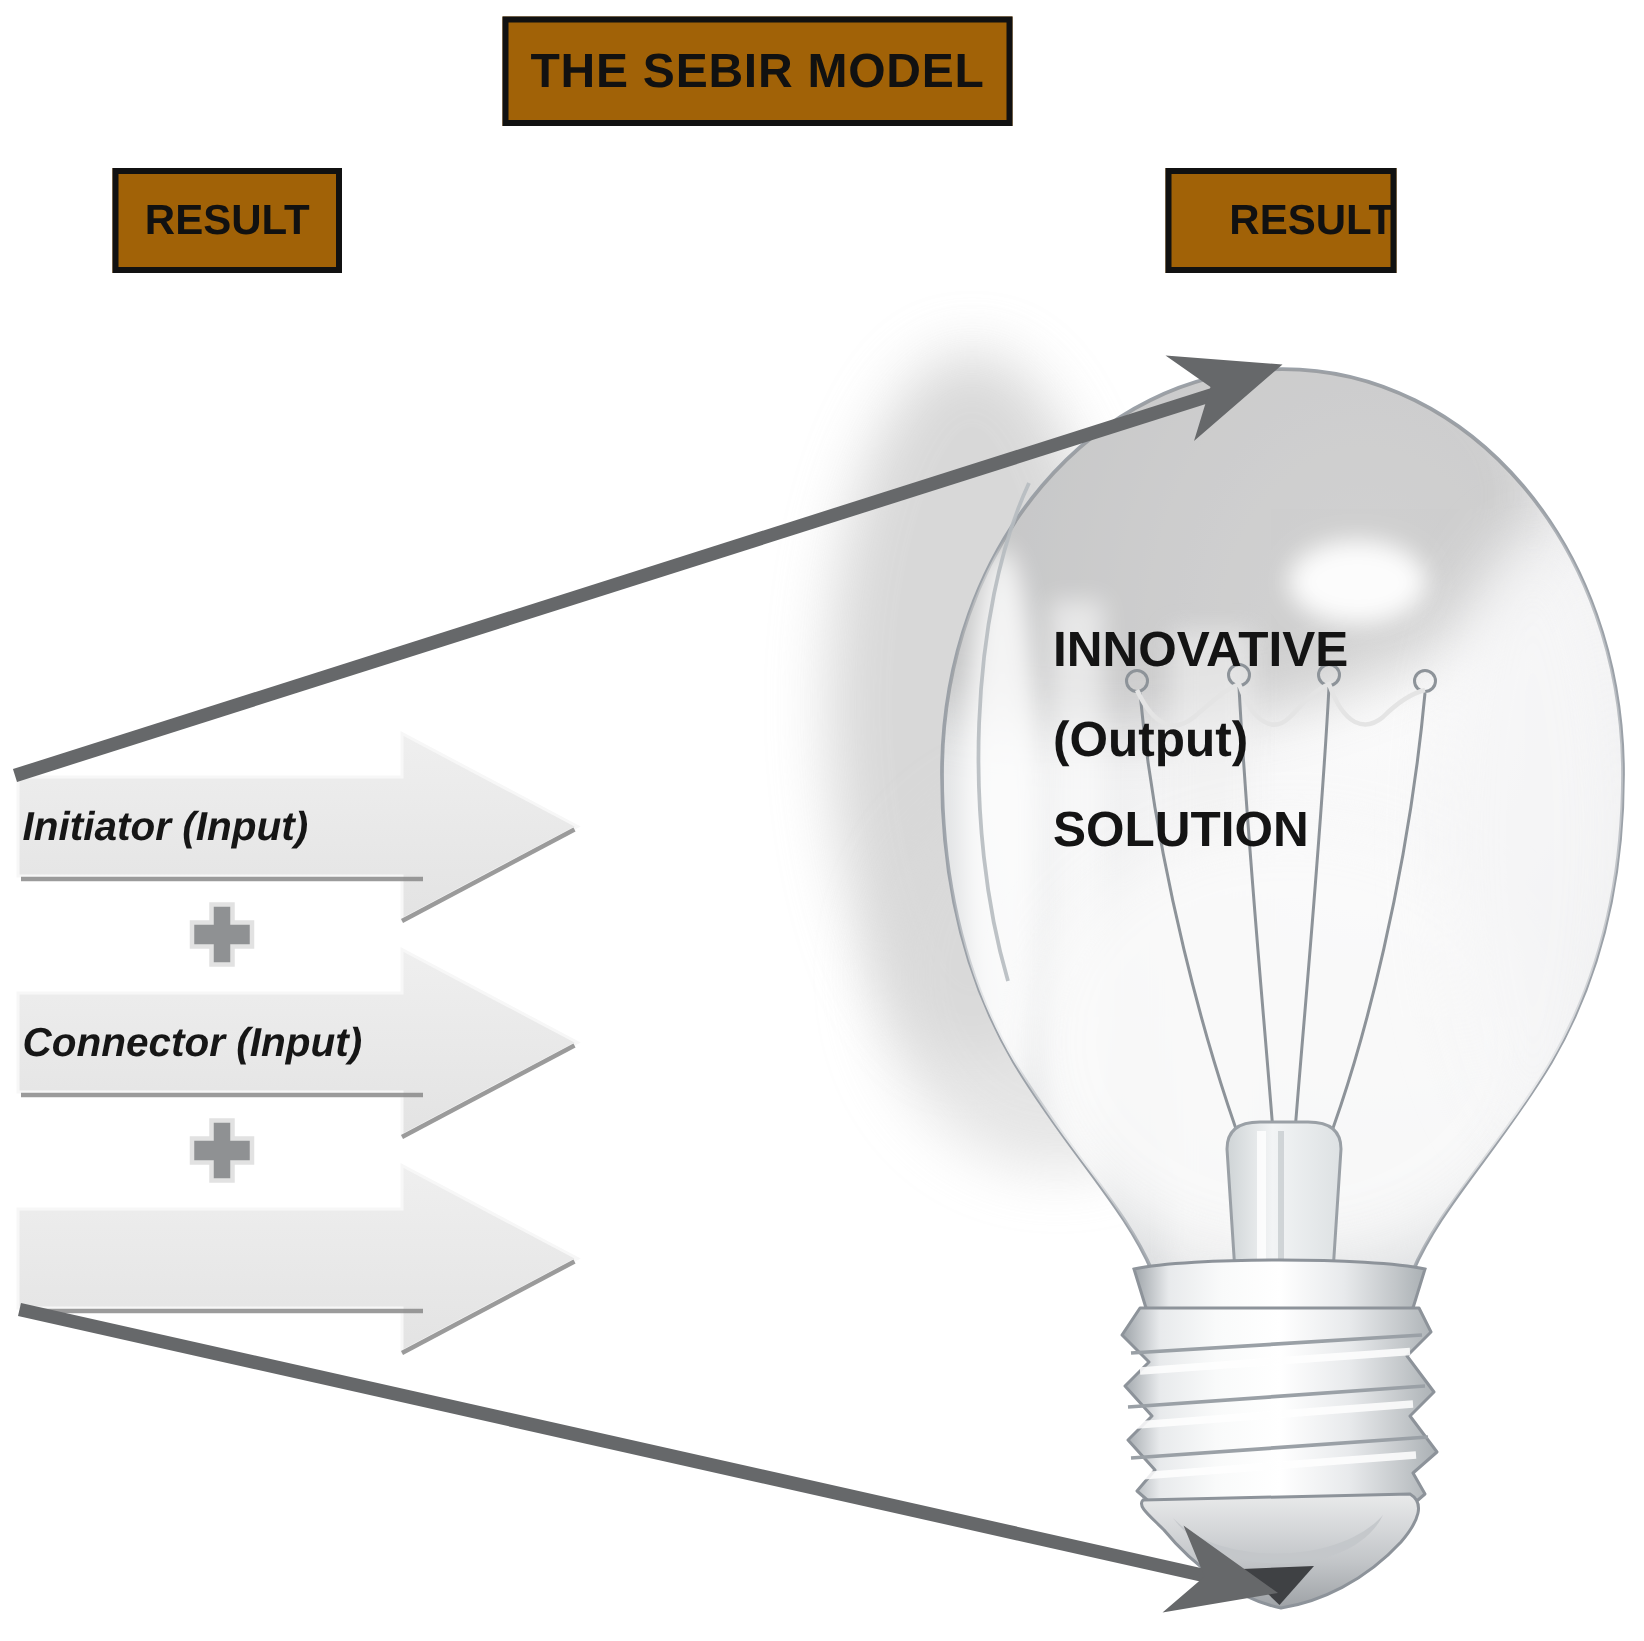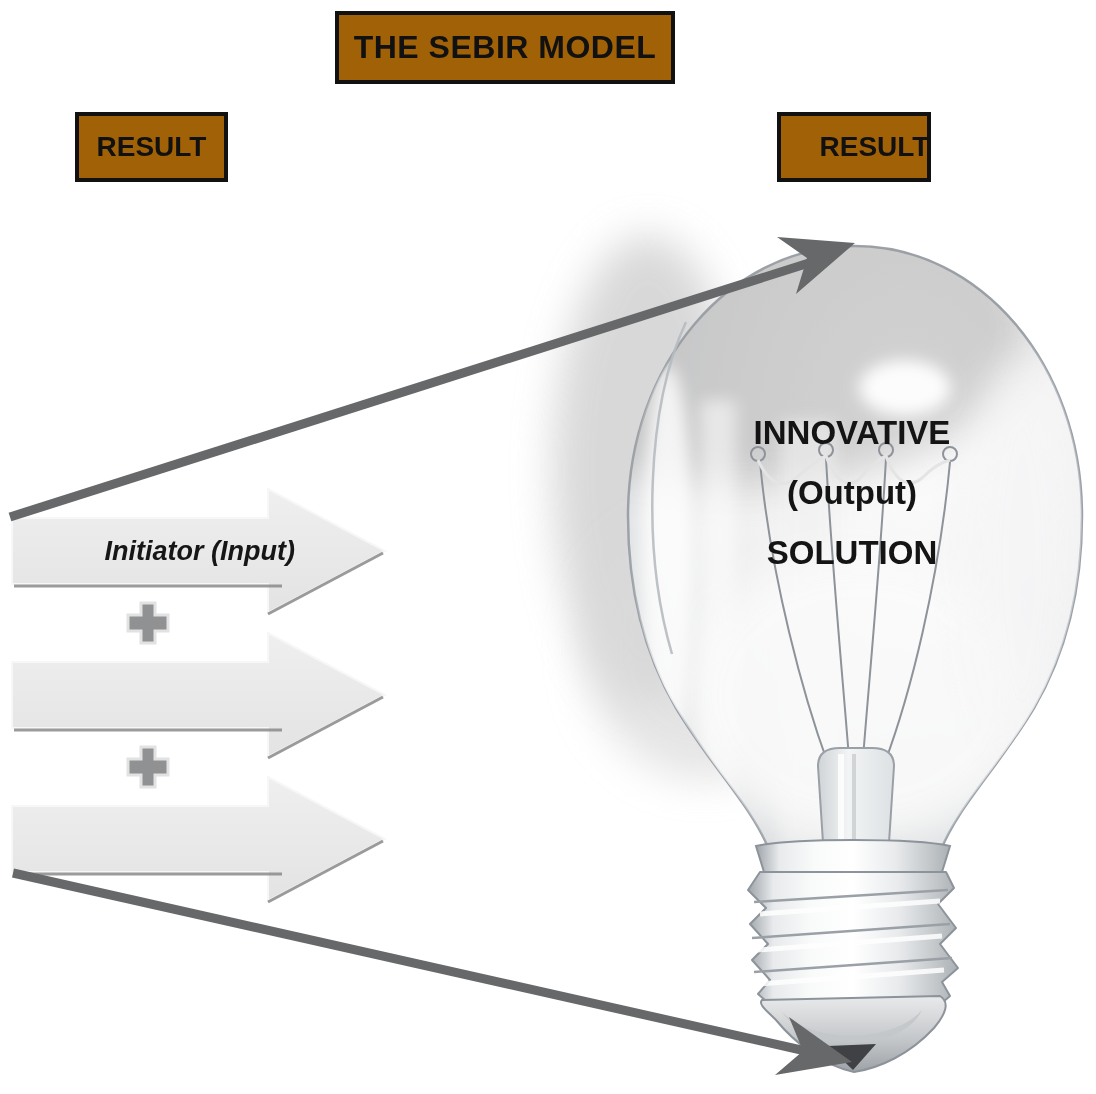--- a/index.html
+++ b/index.html
@@ -10,26 +10,26 @@
   .canvas svg{position:absolute;left:0;top:0;}
   .label-box{
     position:absolute;border:4px solid #111;background:#a16207;
     display:flex;align-items:center;justify-content:center;
     font-weight:bold;box-sizing:border-box;
   }
   .title-box{left:335px;top:11px;width:340px;height:73px;font-size:32px;letter-spacing:.5px;}
   .effort-box{left:75px;top:112px;width:153px;height:70px;font-size:28px;}
   .result-box{left:777px;top:112px;width:154px;height:70px;font-size:28px;padding-left:41px;}
   .arrow-label{
-    position:absolute;left:15px;width:280px;text-align:right;
+    position:absolute;left:15px;width:280px;text-align:left;
     font-size:27px;font-weight:bold;font-style:italic;color:#161616;line-height:40px;
   }
   .al-1{top:531px;} .al-2{top:675px;} .al-3{top:819px;}
   .bulb-text{
-    position:absolute;left:702px;top:403px;width:300px;text-align:center;
+    position:absolute;left:702px;top:403px;width:300px;text-align:left;
     font-size:33px;font-weight:bold;color:#141414;line-height:60px;
   }
 </style>
 </head>
 <body>
 
 <div class="canvas">
 
   <svg width="1096" height="1094" viewBox="0 0 1096 1094">
     <defs>
@@ -163,20 +163,21 @@
 
   <div class="label-box effort-box">
     <span>RESULT</span>
   </div>
 
   <div class="label-box result-box">
     <span>RESULT</span>
   </div>
 
   <div class="arrow-label al-1">Initiator (Input)</div>
+  <div class="arrow-label al-2">Connector (Input)</div>
 
   <div class="bulb-text">
     <div>INNOVATIVE</div>
     <div>(Output)</div>
     <div>SOLUTION</div>
   </div>
 
 </div>
 
 </body></html>

